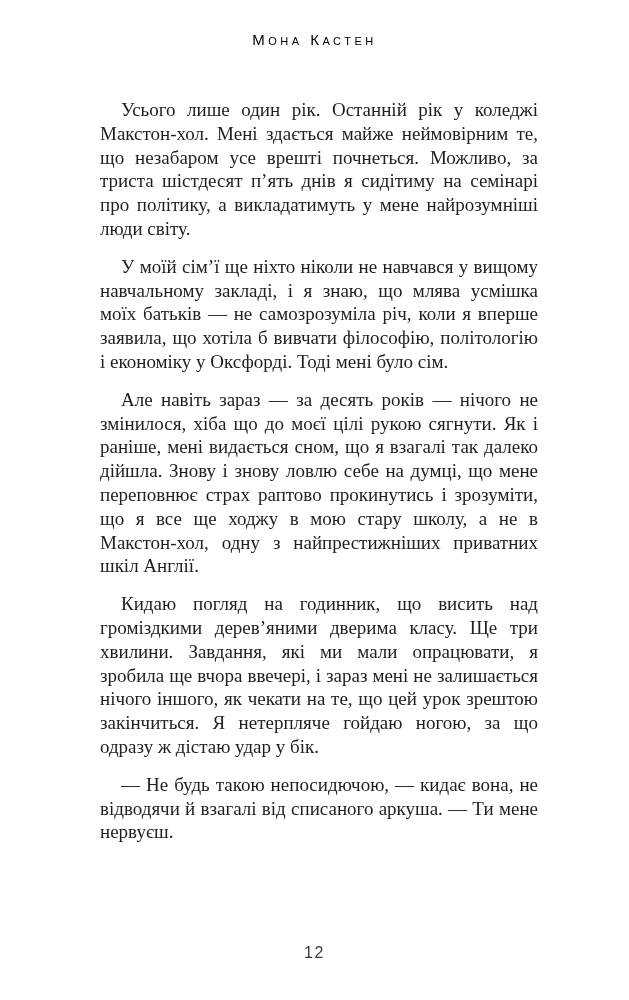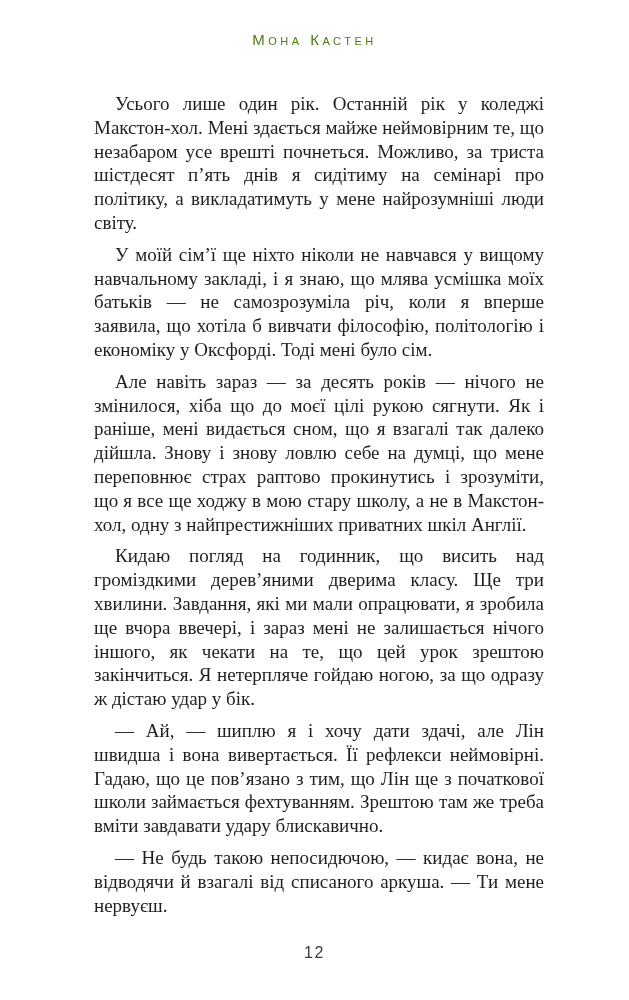--- a/index.html
+++ b/index.html
@@ -19,35 +19,35 @@
   .running-header {
     position: absolute;
     top: 31px;
     left: 0;
     right: 0;
     text-align: center;
     font-family: "Liberation Sans", sans-serif;
     font-variant: small-caps;
     font-size: 15px;
     letter-spacing: 3.5px;
-    color: #4d7c0f;
+    color: #000000;
   }
   .text-block {
     position: absolute;
     top: 84px;
     left: 86px;
     width: 466px;
     font-size: 19px;
     line-height: 23.8px;
     text-align: justify;
     hyphens: auto;
     -webkit-hyphens: auto;
   }
   .text-block p {
-    margin: 8px;
+    margin: 14px;
     padding: 0;
     text-indent: 21px;
   }
   .text-block em {
     font-style: italic;
   }
   .page-number {
     position: absolute;
     top: 944px;
     left: 0;
@@ -64,19 +64,18 @@
 
 <div class="page">
 
   <div class="running-header">Мона Кастен</div>
 
   <div class="text-block">
     <p><span>Усього лише один рік. Останній рік у коледжі Макстон-хол. Мені здається майже неймовірним те, що незабаром усе врешті почнеться. Можливо, за триста шістдесят п’ять днів я сидітиму на семінарі про політику, а викладатимуть у мене найрозумніші люди світу.</span></p>
     <p><span>У моїй сім’ї ще ніхто ніколи не навчався у вищому навчальному закладі, і я знаю, що млява усмішка моїх батьків — не самозрозуміла річ, коли я вперше заявила, що хотіла б вивчати філософію, політологію і економіку у Оксфорді. Тоді мені було сім.</span></p>
     <p><span>Але навіть зараз — за десять років — нічого не змінилося, хіба що до моєї цілі рукою сягнути. Як і раніше, мені видається сном, що я взагалі так далеко дійшла. Знову і знову ловлю себе на думці, що мене переповнює страх раптово прокинутись і зрозуміти, що я все ще ходжу в мою стару школу, а не в Макстон-хол, одну з найпрестижніших приватних шкіл Англії.</span></p>
     <p><span>Кидаю погляд на годинник, що висить над громіздкими дерев’яними дверима класу. Ще три хвилини. Завдання, які ми мали опрацювати, я зробила ще вчора ввечері, і зараз мені не залишається нічого іншого, як чекати на те, що цей урок зрештою закінчиться. Я нетерпляче гойдаю ногою, за що одразу ж дістаю удар у бік.</span></p>
-    <p><span>— Ай, — шиплю я і хочу дати здачі, але Лін швидша і вона вивертається. Її рефлекси неймовірні. Гадаю, що це пов’язано з тим, що Лін ще з початкової школи займається фехтуванням. Зрештою там же треба вміти завдавати удару блискавично.</span></p>
     <p><span>— Не будь такою непосидючою, — кидає вона, не відводячи й взагалі від списаного аркуша. — Ти мене нервуєш.</span></p>
   </div>
 
   <div class="page-number">12</div>
 
 </div>
 
 </body></html>

